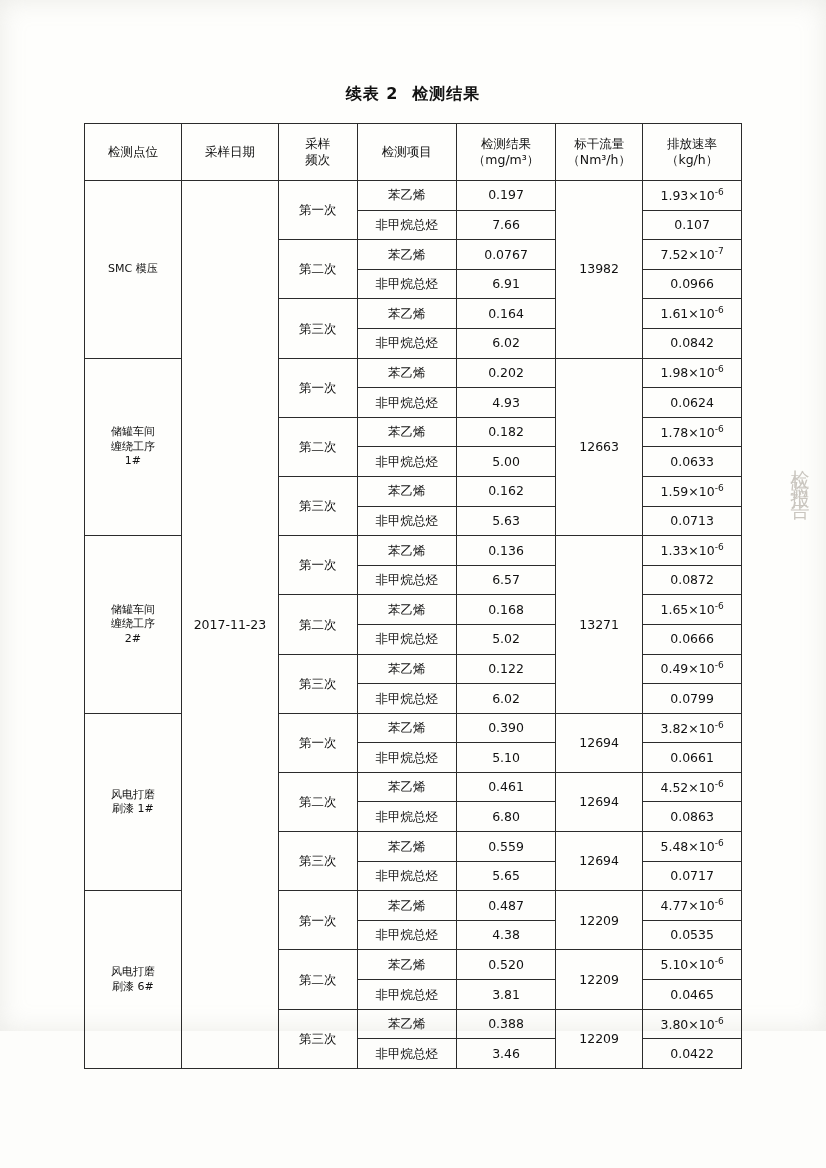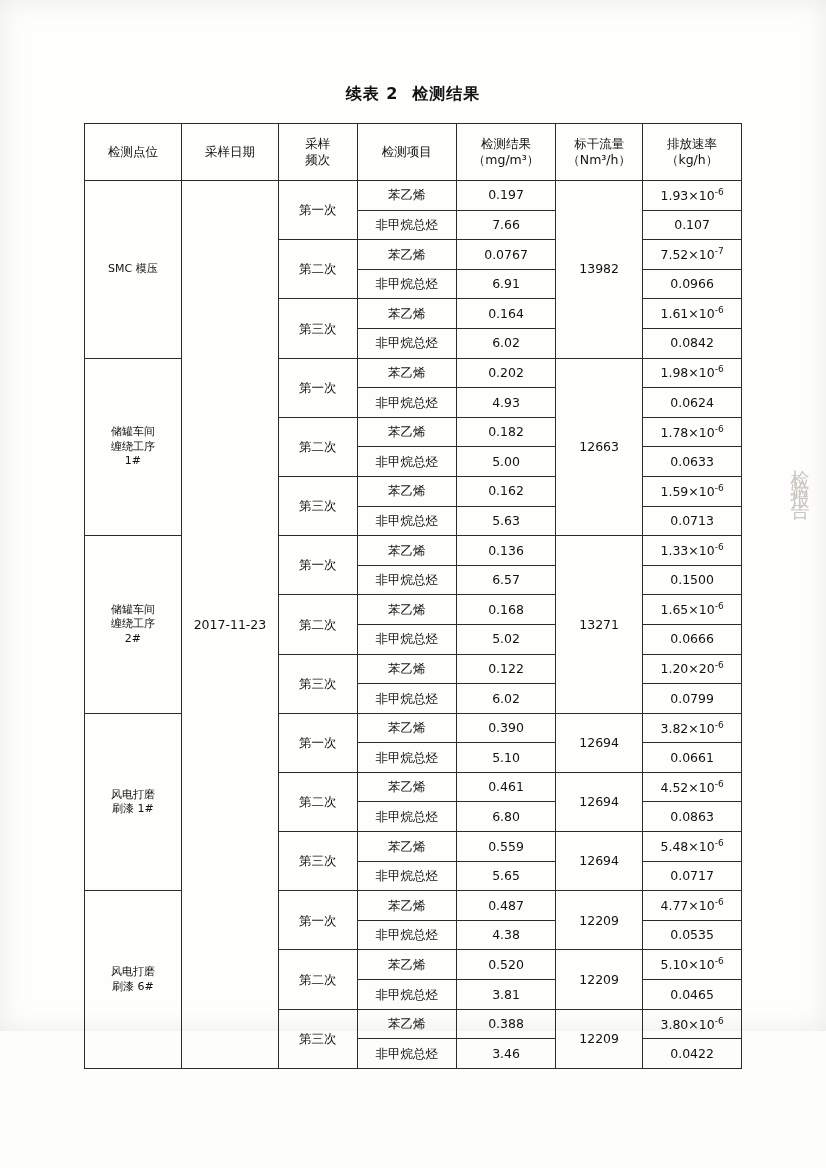--- a/index.html
+++ b/index.html
@@ -231,38 +231,38 @@
           </td>
           <td class="c-freq" rowspan="2">第一次</td>
           <td class="c-item">苯乙烯</td>
           <td class="c-res">0.136</td>
           <td class="c-flow" rowspan="6">13271</td>
           <td class="c-rate nowrap"><span>1.33×10</span><span class="sup">-6</span></td>
         </tr>
         <tr>
           <td class="c-item">非甲烷总烃</td>
           <td class="c-res">6.57</td>
-          <td class="c-rate nowrap">0.1500</td>
+          <td class="c-rate nowrap">0.0872</td>
         </tr>
         <tr>
           <td class="c-freq" rowspan="2">第二次</td>
           <td class="c-item">苯乙烯</td>
           <td class="c-res">0.168</td>
           <td class="c-rate nowrap"><span>1.65×10</span><span class="sup">-6</span></td>
         </tr>
         <tr>
           <td class="c-item">非甲烷总烃</td>
           <td class="c-res">5.02</td>
           <td class="c-rate nowrap">0.0666</td>
         </tr>
         <tr>
           <td class="c-freq" rowspan="2">第三次</td>
           <td class="c-item">苯乙烯</td>
           <td class="c-res">0.122</td>
-          <td class="c-rate nowrap"><span>1.20×20</span><span class="sup">-6</span></td>
+          <td class="c-rate nowrap"><span>0.49×10</span><span class="sup">-6</span></td>
         </tr>
         <tr>
           <td class="c-item">非甲烷总烃</td>
           <td class="c-res">6.02</td>
           <td class="c-rate nowrap">0.0799</td>
         </tr>
         <tr>
           <td class="c-point" rowspan="6">
             <div class="stack">
               <div>风电打磨</div>

